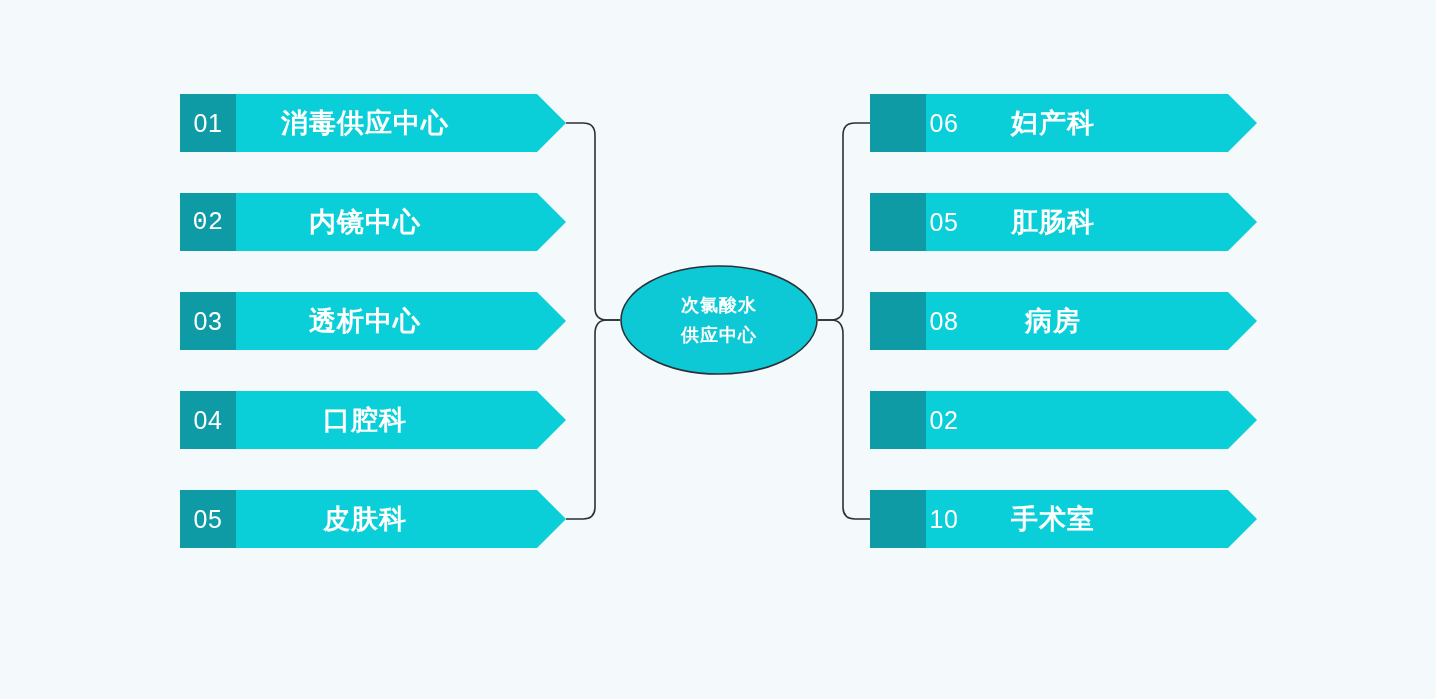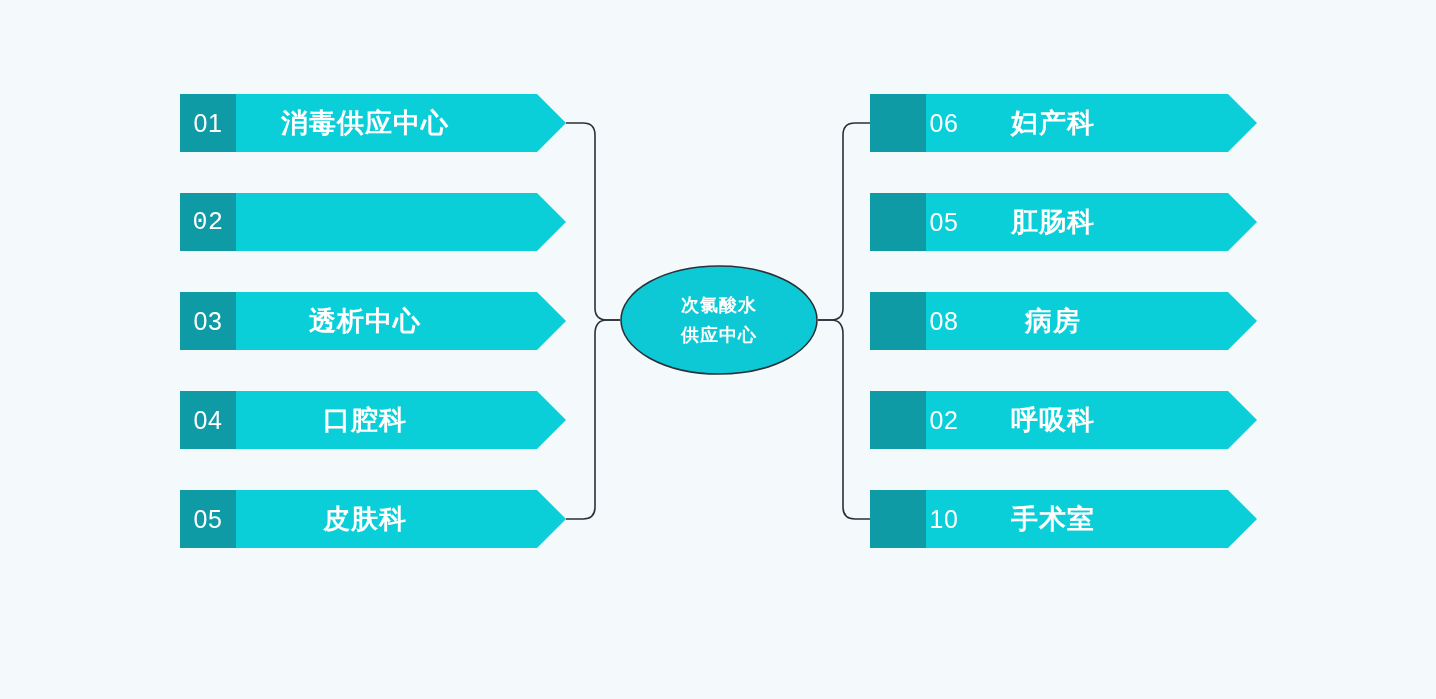--- a/index.html
+++ b/index.html
@@ -131,20 +131,21 @@
       <div class="node-num">01</div>
       <div class="node-label">消毒供应中心</div>
     </div>
 
     <div class="node" style="left:180px; top:193px; width:386px;font-family:Liberation Mono, monospace;">
       <svg class="node-shape" viewBox="0 0 386 58" preserveAspectRatio="none">
         <path d="M 0 0 L 357 0 L 386 29 L 357 58 L 0 58 Z" fill="#0acfd8"></path>
         <rect x="0" y="0" width="56" height="58" fill="#0e9ba5"></rect>
       </svg>
       <div class="node-num">02</div>
+      <div class="node-label">内镜中心</div>
     </div>
 
     <div class="node" style="left:180px; top:292px; width:386px;">
       <svg class="node-shape" viewBox="0 0 386 58" preserveAspectRatio="none">
         <path d="M 0 0 L 357 0 L 386 29 L 357 58 L 0 58 Z" fill="#0acfd8"></path>
         <rect x="0" y="0" width="56" height="58" fill="#0e9ba5"></rect>
       </svg>
       <div class="node-num">03</div>
       <div class="node-label">透析中心</div>
     </div>
@@ -207,21 +208,20 @@
       <div class="node-num">08</div>
       <div class="node-label">病房</div>
     </div>
 
     <div class="node" style="left:870px; top:391px; width:387px;">
       <svg class="node-shape" viewBox="0 0 387 58" preserveAspectRatio="none">
         <path d="M 0 0 L 358 0 L 387 29 L 358 58 L 0 58 Z" fill="#0acfd8"></path>
         <rect x="0" y="0" width="56" height="58" fill="#0e9ba5"></rect>
       </svg>
       <div class="node-num">02</div>
-      <div class="node-label">呼吸科</div>
     </div>
 
     <div class="node" style="left:870px; top:490px; width:387px;">
       <svg class="node-shape" viewBox="0 0 387 58" preserveAspectRatio="none">
         <path d="M 0 0 L 358 0 L 387 29 L 358 58 L 0 58 Z" fill="#0acfd8"></path>
         <rect x="0" y="0" width="56" height="58" fill="#0e9ba5"></rect>
       </svg>
       <div class="node-num">10</div>
       <div class="node-label">手术室</div>
     </div>

